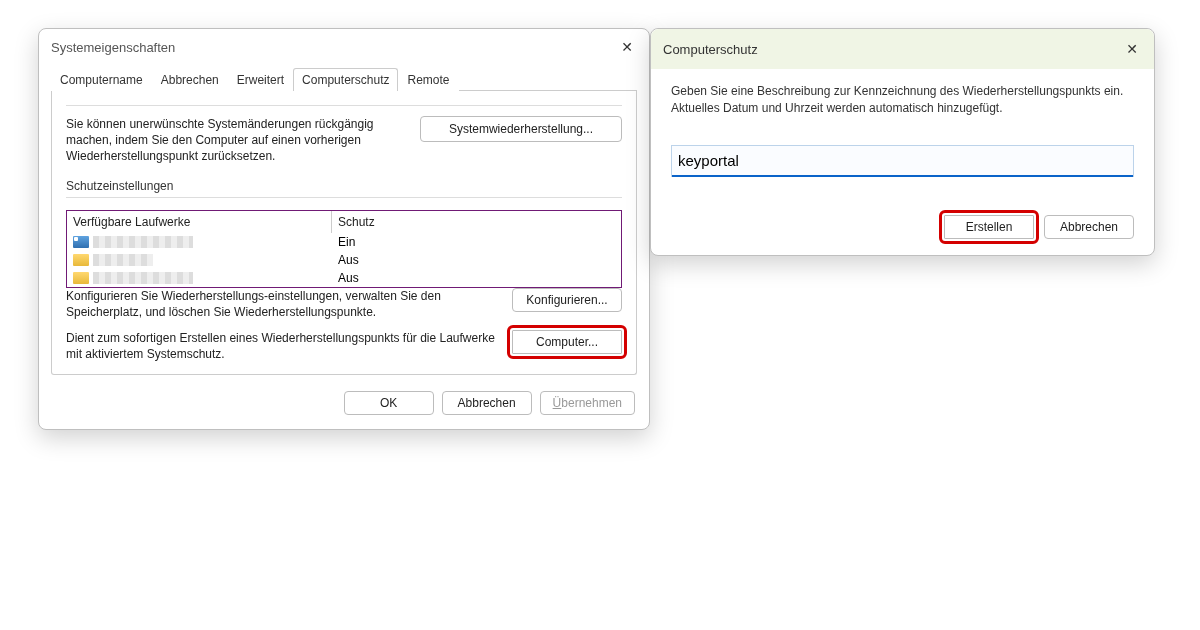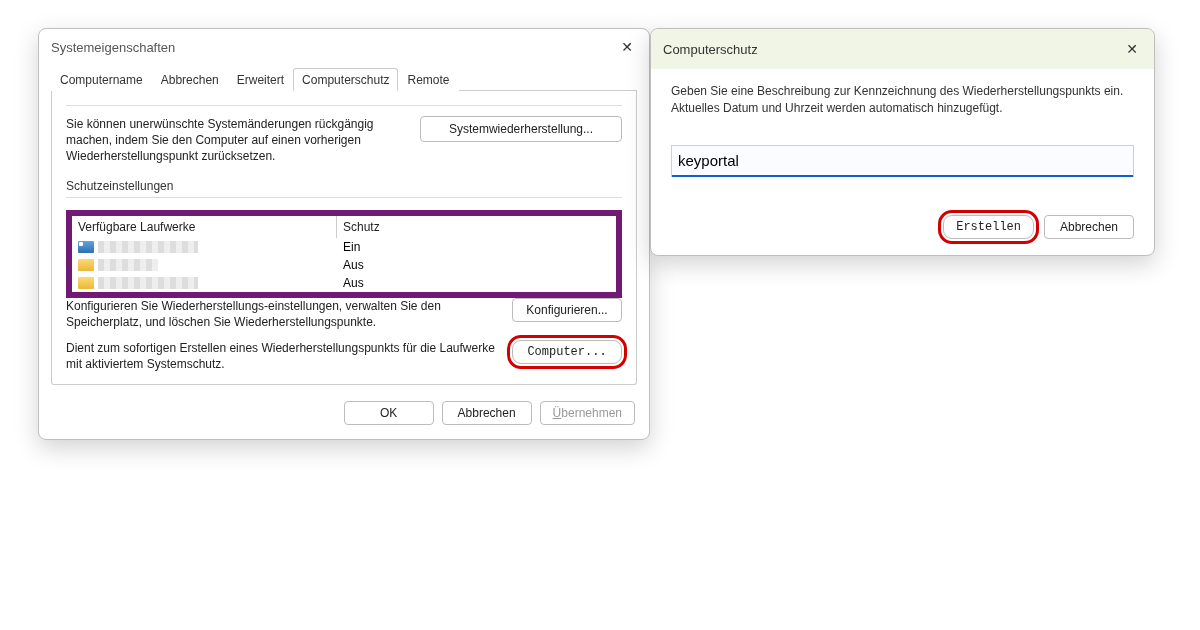--- a/index.html
+++ b/index.html
@@ -88,21 +88,21 @@
     padding: 4px 12px;
     font-family: inherit;
     font-size: 12px;
     cursor: pointer;
     min-width: 90px;
     color:#222;
   }
   .btn.wide { min-width: 160px; padding:5px 28px;text-align:right;}
   .btn:disabled { color:#999; }
   .drives-table {
-    border: 6px solid #701a75;
+    border: 1px solid #701a75;
     margin-top: 12px;
   }
   .drives-header, .drives-row {
     display:flex;
   }
   .drives-header { background:#fff; }
   .drives-header > div {
     padding: 4px 6px;
     border-right: 1px solid #ccc;
     color:#222;
@@ -122,22 +122,21 @@
     filter: blur(0.3px);
   }
   .pixelate.sm{width:60px;}
   .footer-btns {
     display:flex; justify-content:flex-end; gap:8px;
     padding: 8px 14px 14px 14px;
   }
   .highlight-red {
     outline: 3px solid #d40000;
     outline-offset: 2px;
-    border-radius: 9px;
-    font-family: Liberation Mono, monospace;
+    border-radius: 1px;
   }
   
   .dlg2 .titlebar { background:#f0f5e5; border-top-left-radius:8px; border-top-right-radius:8px; padding:10px 12px; color:#333;}
   .dlg2-body { padding: 14px 20px 16px 20px; }
   .dlg2-title { color:#1a5fb4; font-size:17px; margin-bottom:16px; font-weight:400;}
   .dlg2-desc { color:#333; font-size:12px; line-height:1.4; margin-bottom:28px;}
   .dlg2-input {
     width:100%;
     border: none;
     border-bottom: 2px solid #0a63c9;

